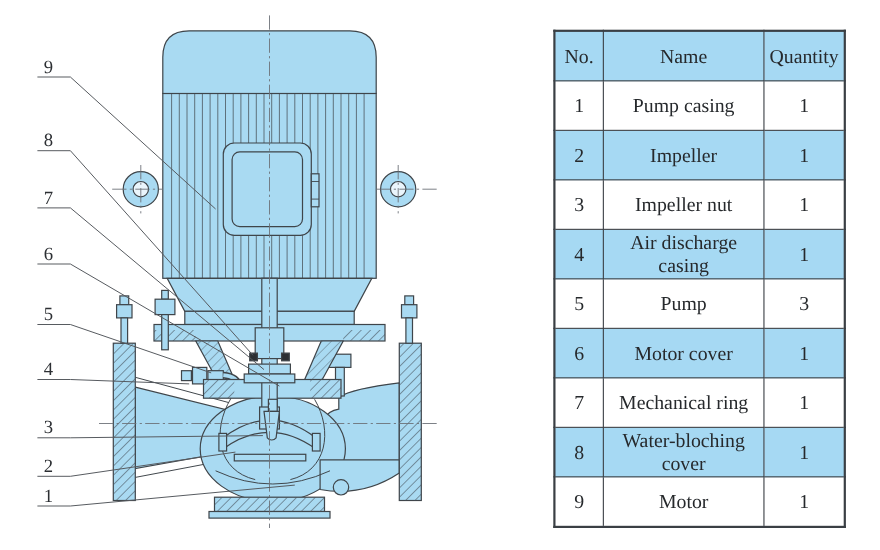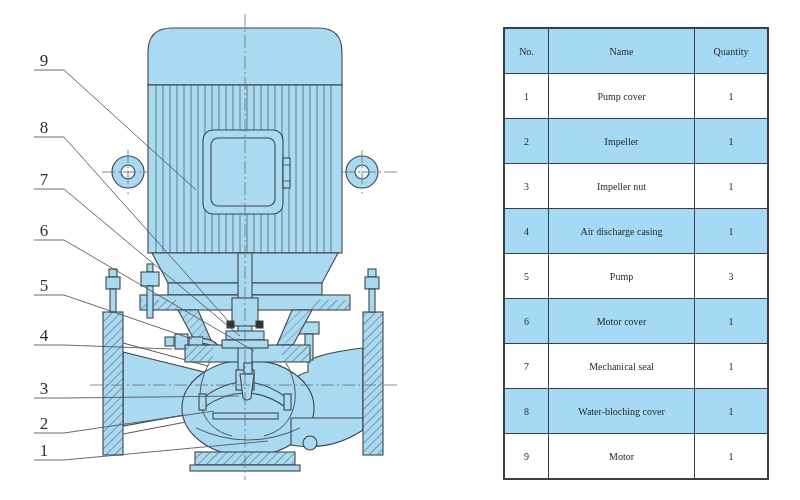--- a/index.html
+++ b/index.html
@@ -2,21 +2,21 @@
 <html><head>
 <meta charset="utf-8">
 <style>
   html,body{margin:0;padding:0;background:#ffffff;}
   .stage{position:relative;width:800px;height:500px;background:#ffffff;overflow:hidden;
          font-family:"Liberation Serif","DejaVu Serif",serif;}
   .drawing{position:absolute;left:0;top:0;}
   .parts-table{position:absolute;left:503px;top:27px;width:250px;border-collapse:collapse;
                table-layout:fixed;}
   .parts-table td,.parts-table th{border:1px solid #3a3f44;height:44px;text-align:center;
-               vertical-align:middle;font-size:10px;font-weight:normal;color:#26292c;
+               vertical-align:middle;font-size:18px;font-weight:normal;color:#26292c;
                padding:0 2px;background:#ffffff;}
   .parts-table{border:2px solid #3a3f44;}
   .parts-table .c-no{width:39px;}
   .parts-table .c-name{width:141px;margin-left:30px;}
   .parts-table .c-qty{width:68px;}
   .parts-table tr.hl td,.parts-table tr.hl th{background:#a6d9f3;}
   svg text.callout{font-family:"Liberation Serif","DejaVu Serif",serif;font-size:17px;fill:#2c2f33;}
 </style>
 </head>
 <body>
@@ -206,21 +206,21 @@
 
   <table class="parts-table">
     <tbody>
         <tr class="hl">
       <th class="c-no">No.</th>
       <th class="c-name">Name</th>
       <th class="c-qty">Quantity</th>
     </tr>
     <tr>
       <td>1</td>
-      <td>Pump cover</td>
+      <td>Pump casing</td>
       <td>1</td>
     </tr>
     <tr class="hl">
       <td>2</td>
       <td>Impeller</td>
       <td>1</td>
     </tr>
     <tr>
       <td>3</td>
       <td>Impeller nut</td>
@@ -236,21 +236,21 @@
       <td>Pump</td>
       <td>3</td>
     </tr>
     <tr class="hl">
       <td>6</td>
       <td>Motor cover</td>
       <td>1</td>
     </tr>
     <tr>
       <td>7</td>
-      <td>Mechanical seal</td>
+      <td>Mechanical ring</td>
       <td>1</td>
     </tr>
     <tr class="hl">
       <td>8</td>
       <td>Water-bloching cover</td>
       <td>1</td>
     </tr>
     <tr>
       <td>9</td>
       <td>Motor</td>

